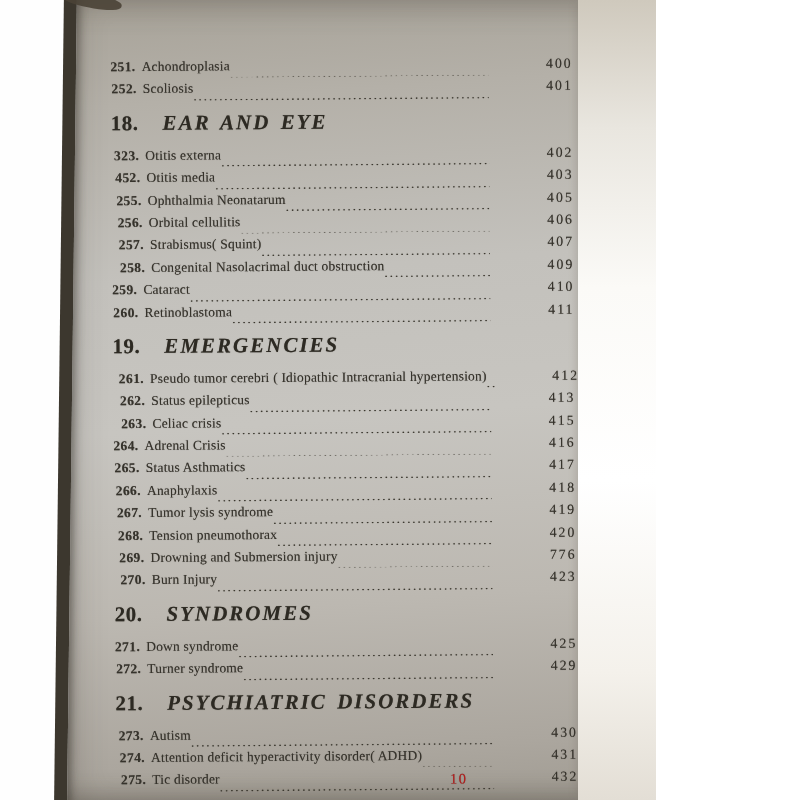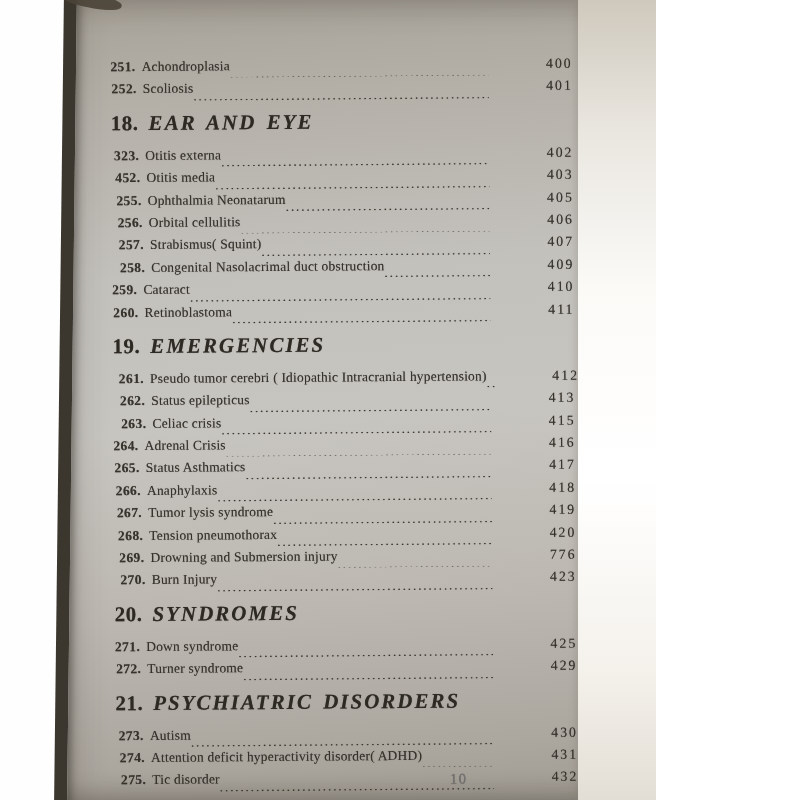--- a/index.html
+++ b/index.html
@@ -62,25 +62,25 @@
     content:"......................................................................................................................................................................";
     letter-spacing:1.9px;font-size:13px;color:#3b382f;
   }
   .numgap{flex:0 0 48px;}
   .e-page{flex:0 0 46px;letter-spacing:2px;font-size:13.8px;text-align:center;}
   .sec-heading{
     height:30px;line-height:30px;margin:7px 0 7px 0;
     font-size:21px;font-weight:bold;color:#2d2a23;white-space:nowrap;
     text-shadow:0 0 .8px rgba(40,36,28,.6);
   }
-  .h-num{font-style:normal;letter-spacing:.5px;margin-right:10px;}
+  .h-num{font-style:normal;letter-spacing:.5px;margin-right:24px;}
   .h-title{font-style:italic;letter-spacing:2px;word-spacing:3px;}
   .folio{
     position:absolute;left:447px;top:771px;
-    font-size:14.5px;letter-spacing:1.5px;color:#737373;
+    font-size:14.5px;letter-spacing:1.5px;color:#b91c1c;
     text-shadow:0 0 .7px rgba(45,41,34,.55);
   }
 </style>
 </head>
 <body>
 
 <div class="photo">
   <div class="page">
     <div class="edge-highlight"></div>
   </div>

